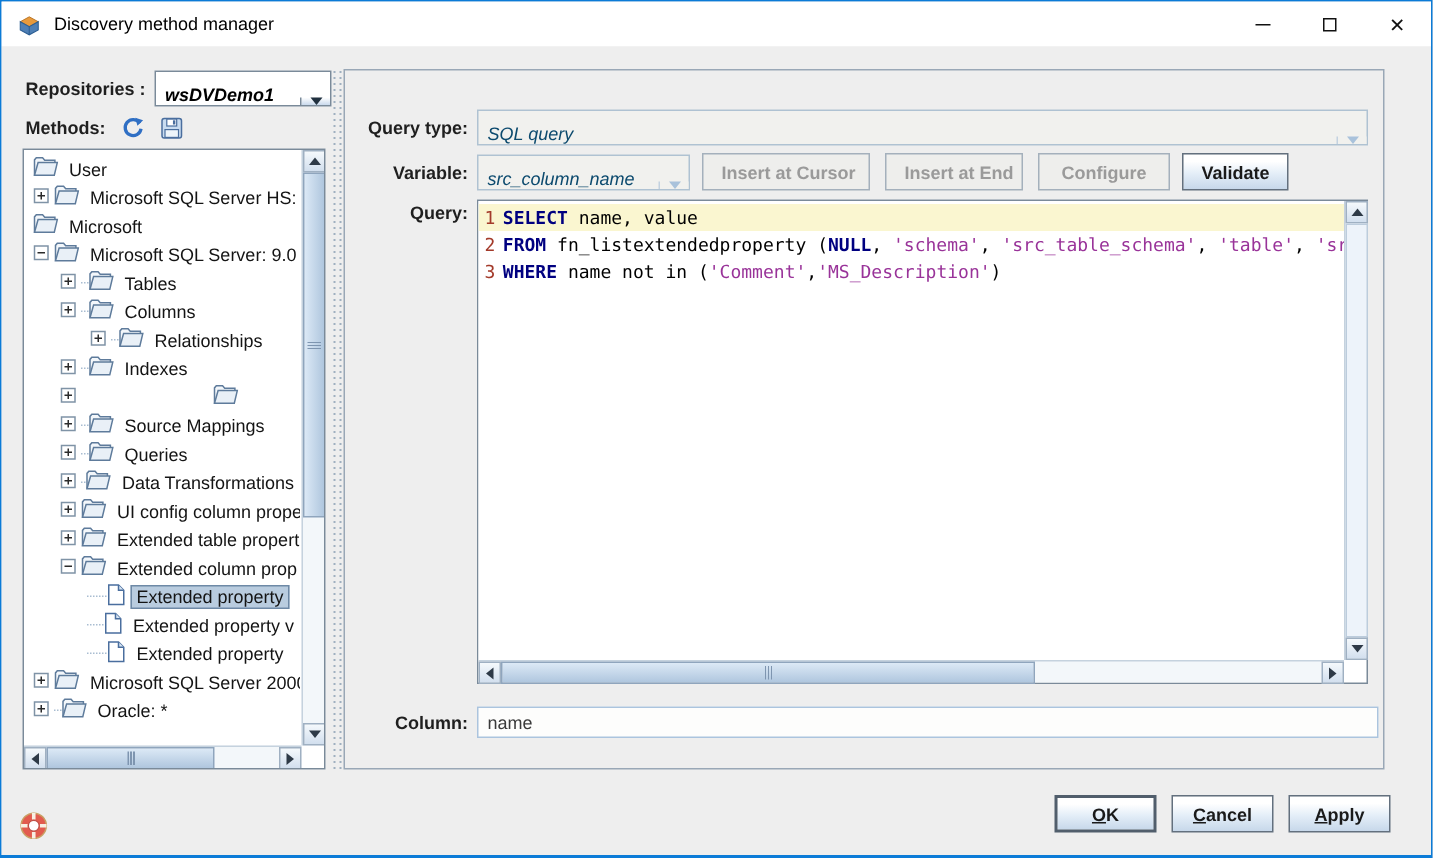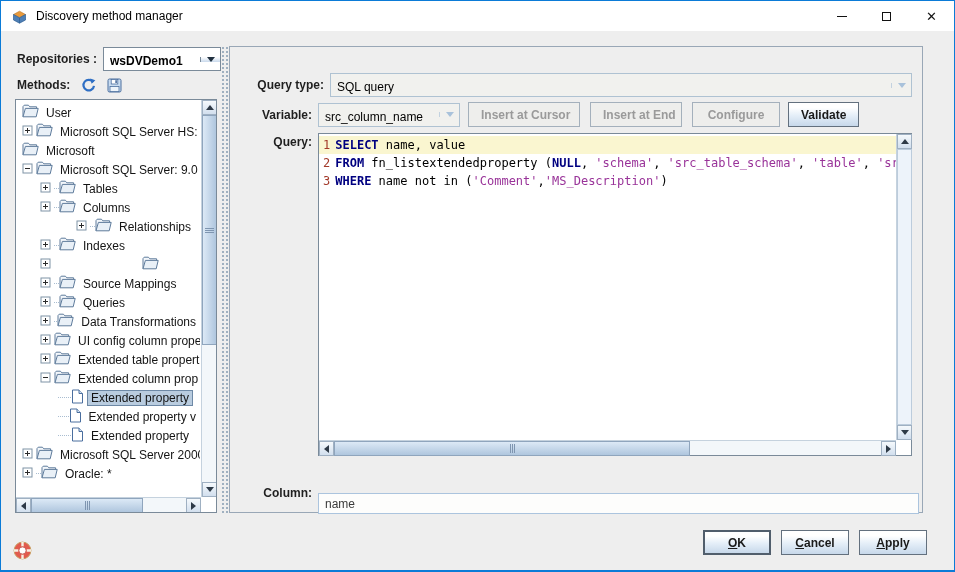--- a/index.html
+++ b/index.html
@@ -21,28 +21,28 @@
 
   .main { position:absolute; left:0; top:30px; right:0; bottom:0; background:#EEEEEE; }
 
   .flabel { font-weight:bold; font-size:12px; color:#1F1F1F; white-space:nowrap; }
 
   
   .repo-row { position:absolute; left:16px; top:16px; display:flex; align-items:center; }
   .methods-row { position:absolute; left:16px; top:46px; display:flex; align-items:center; gap:10px; }
   .tool-icon { width:16px; height:16px; display:inline-flex; align-items:center; justify-content:center; }
 
-  .combo { display:flex; height:24px; border:1px solid #7A8A99; background:#fff; align-items:center; }
+  .combo { display:flex; height:24px; border:1px solid #7A8A99; background:#fff; align-items:flex-end;font-style:italic; }
   .combo .val { flex:1; padding:4px 6px 0 6px; font-size:12px; overflow:hidden; white-space:nowrap; }
   .combo .abtn { width:20px; border-left:1px solid #7A8A99; background:linear-gradient(#FFFFFF,#C9D9EC);
                  display:flex; align-items:center; justify-content:center; }
   .tri-dn { width:0; height:0; border-left:4px solid transparent; border-right:4px solid transparent;
             border-top:5px solid #20303F; }
   .combo.disabled { border-color:#AFC2D2; background:#F1F1EE; }
-  .combo.disabled .val { color:#000000; }
+  .combo.disabled .val { color:#0c4a6e; }
   .combo.disabled .abtn { border-left-color:#C3D2E0; background:#F1F1EE; }
   .combo.disabled .tri-dn { border-top-color:#A9C2DB; }
 
   
   .tree { position:absolute; left:14px; top:68px; width:202px; height:414px;
           background:#fff; border:1px solid #7A8A99; overflow:hidden; }
   .tree-rows { position:absolute; left:2px; top:3px; right:16px; bottom:16px; overflow:hidden; }
   .trow { display:flex; align-items:center; height:19px; font-size:12px; color:#141414; white-space:nowrap; }
   .trow .lbl { padding:1px 4px; }
   .trow .lbl.sel { background:#B9CCDF; border:1px solid #6E89A6; padding:0 3px; }
@@ -102,21 +102,21 @@
   .pl { color:#000; }
   .editor .vsb { right:0; top:0; bottom:15px; border-left:1px solid #C5D2DE; }
   .editor .vsb .sb-btn.up { position:absolute; top:0; }
   .editor .vsb .sb-btn.down { position:absolute; bottom:0; }
   .editor .vsb .vthumb { top:15px; bottom:15px; background:#EDF3FA; border-color:#BCCCDC; }
   .editor .hsb { left:0; right:15px; bottom:0; }
   .editor .hsb .hthumb { left:15px; width:356px; }
   .editor .hsb .sb-btn.right { position:absolute; right:0; }
 
   .field { height:21px; border:1px solid #ABC4DE; background:#FDFDFC; font-size:12px;
-           color:#3A3A3A; padding:3px 6px 0 6px;margin-top:22px; }
+           color:#3A3A3A; padding:3px 6px 0 6px; }
 
   
   .footer-btns { position:absolute; right:27px; top:499px; display:flex; gap:10px; }
   .footer-btns .mbtn { min-width:68px; }
   .mbtn.default { border:2px solid #515E6C; }
   .help-icon { position:absolute; left:12px; top:510px; width:19px; height:19px; }
   .und { text-decoration:underline; }
 </style>
 </head>
 <body>
@@ -235,21 +235,21 @@
                 <line x1="3" y1="5.5" x2="8" y2="5.5" stroke="#2B2B2B"></line>
                 <line x1="5.5" y1="3" x2="5.5" y2="8" stroke="#2B2B2B"></line>
               </svg></span>
             <span class="conn" style="width: 5px;"></span>
             <span class="ticon"><svg width="17" height="14" viewBox="0 0 17 14">
                 <path d="M1 12.8 V2.6 L2.2 1.2 H6.4 L7.8 2.8 H14.6 V4.4" fill="#F3F7FB" stroke="#5E7B9B"></path>
                 <path d="M1 12.8 L3.4 4.4 H16.2 L14.2 12.8 Z" fill="#E9F0F7" stroke="#5E7B9B"></path>
               </svg></span>
             <span class="lbl">Columns</span>
           </div>
-          <div class="trow" style="margin-left: 38px; padding-left: 20px;">
+          <div class="trow" style="margin-left: 22px; padding-left: 20px;">
             <span class="ticon"><svg width="11" height="11" viewBox="0 0 11 11">
                 <rect x="1" y="1" width="9" height="9" fill="#FFFFFF" stroke="#7F93A6"></rect>
                 <line x1="3" y1="5.5" x2="8" y2="5.5" stroke="#2B2B2B"></line>
                 <line x1="5.5" y1="3" x2="5.5" y2="8" stroke="#2B2B2B"></line>
               </svg></span>
             <span class="conn" style="width: 5px;"></span>
             <span class="ticon"><svg width="17" height="14" viewBox="0 0 17 14">
                 <path d="M1 12.8 V2.6 L2.2 1.2 H6.4 L7.8 2.8 H14.6 V4.4" fill="#F3F7FB" stroke="#5E7B9B"></path>
                 <path d="M1 12.8 L3.4 4.4 H16.2 L14.2 12.8 Z" fill="#E9F0F7" stroke="#5E7B9B"></path>
               </svg></span>
@@ -430,21 +430,21 @@
         <div class="sb-btn right">
             <span class="t-right"></span>
           </div>
       </div>
     </div>
 
     <div class="splitter"></div>
 
     <div class="rpanel">
 
-      <div class="rrow" style="left:12px; top:26px; right:10px;">
+      <div class="rrow" style="left:0; top:26px; right:10px;">
         <span class="flabel rlabel">Query type:</span>
         <div class="combo disabled" style="flex:1;">
           <span class="val">SQL query</span>
           <span class="abtn">
               <span class="tri-dn"></span>
             </span>
         </div>
       </div>
 
       <div class="rrow" style="left:0; top:55px;">

